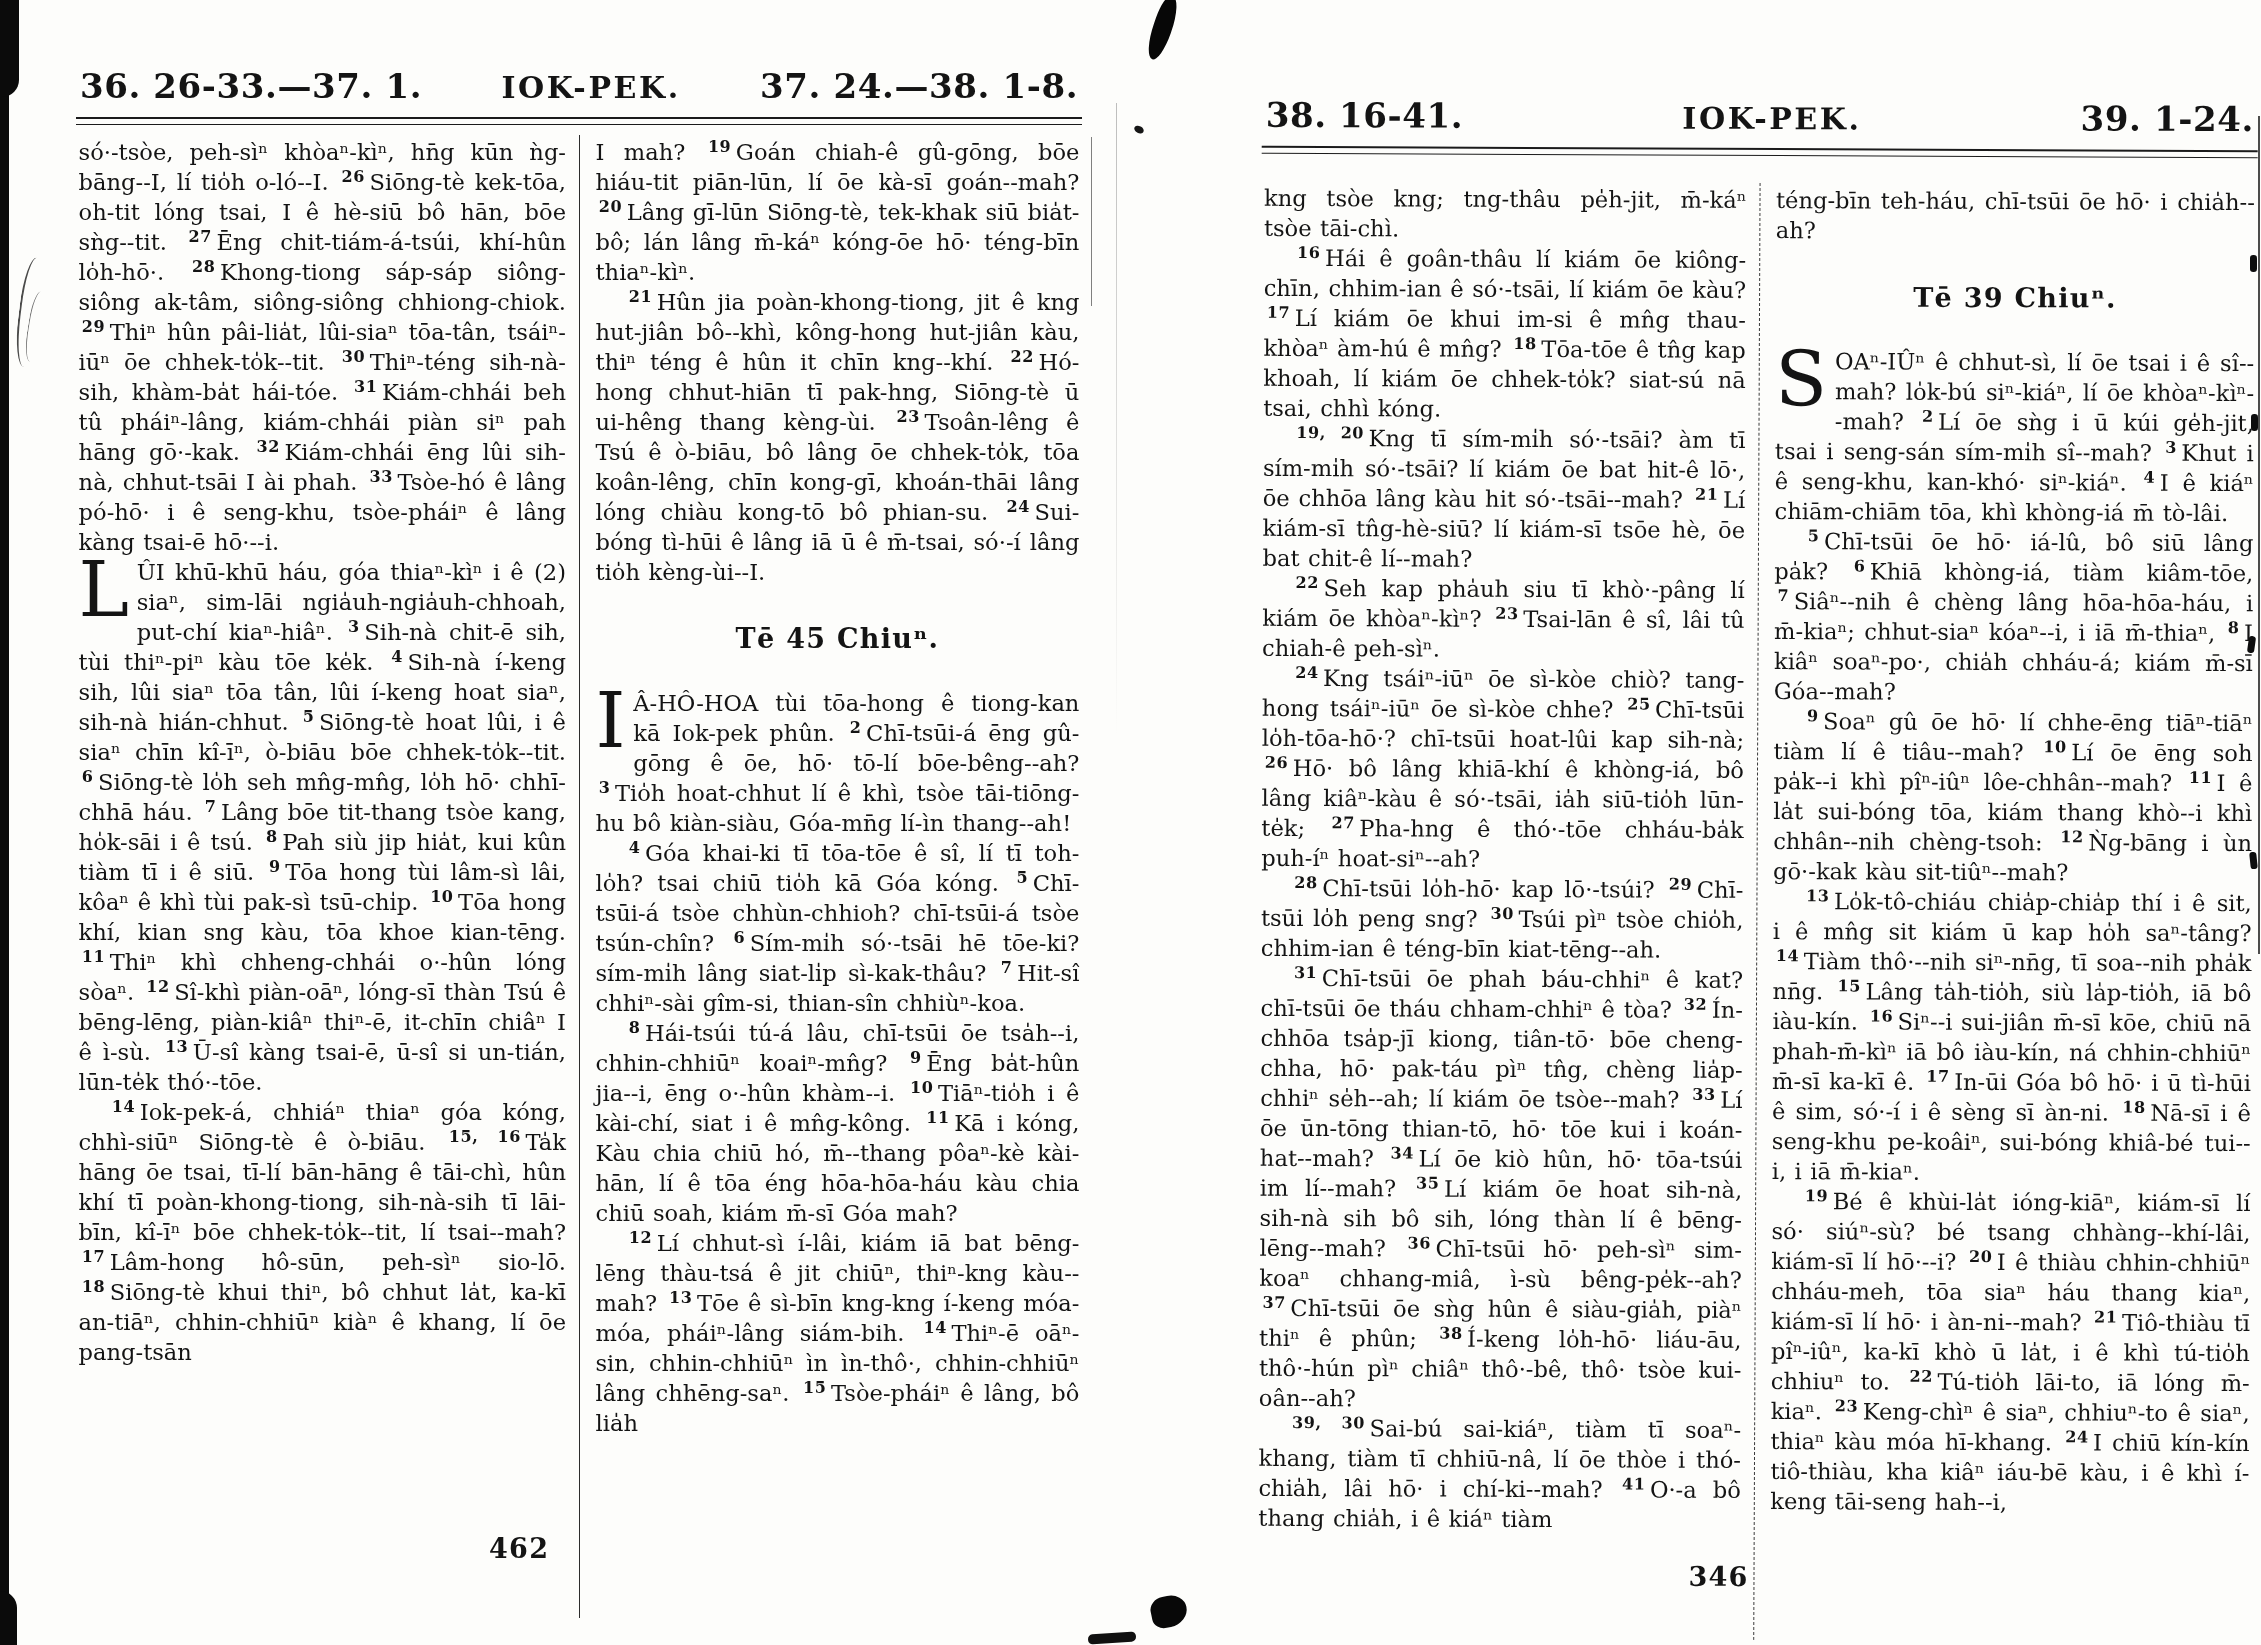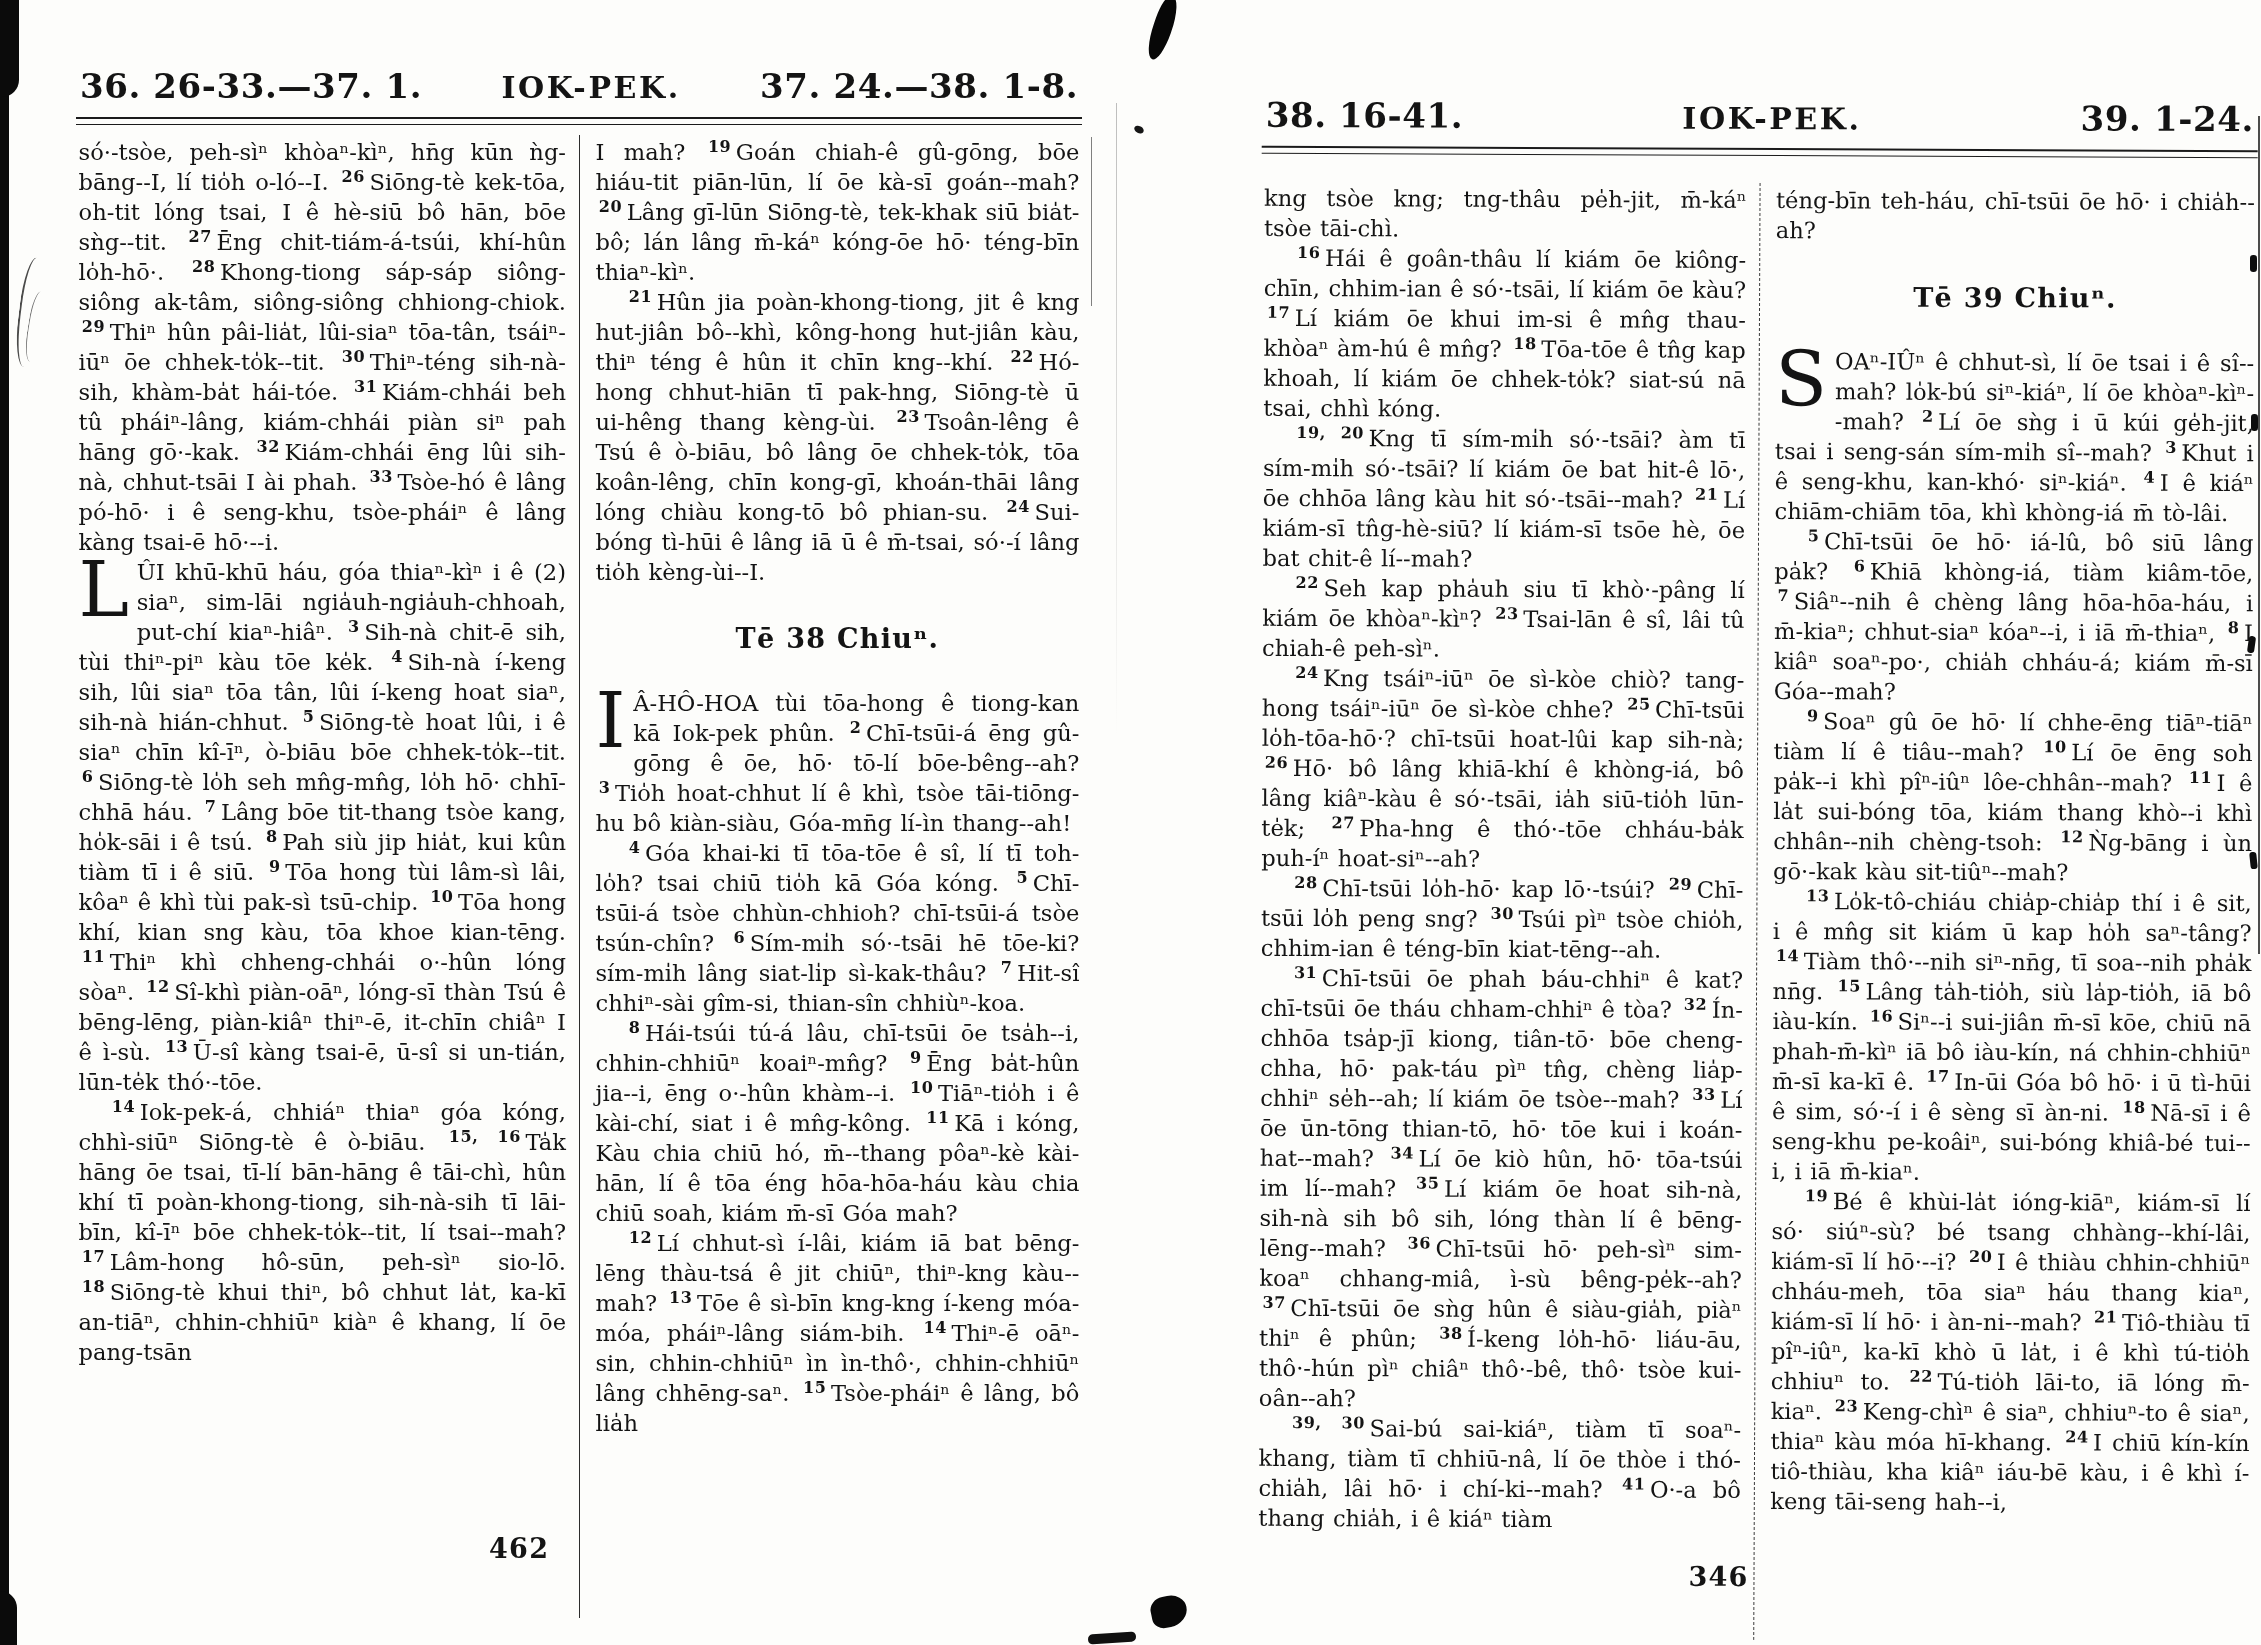--- a/index.html
+++ b/index.html
@@ -79,21 +79,21 @@
   <div class="double-rule"></div>
   <div class="cols">
     <div class="col">
         <p class="para"><span>só·-tsòe, peh-sìⁿ khòaⁿ-kìⁿ, hn̄g kūn ǹg-bāng--I, lí tio̍h o-ló--I. </span><sup class="verse-num">26</sup><span>Siōng-tè kek-tōa, oh-tit lóng tsai, I ê hè-siū bô hān, bōe sǹg--tit. </span><sup class="verse-num">27</sup><span>Ēng chit-tiám-á-tsúi, khí-hûn lo̍h-hō·. </span><sup class="verse-num">28</sup><span>Khong-tiong sáp-sáp siông-siông ak-tâm, siông-siông chhiong-chiok. </span><sup class="verse-num">29</sup><span>Thiⁿ hûn pâi-lia̍t, lûi-siaⁿ tōa-tân, tsáiⁿ-iūⁿ ōe chhek-to̍k--tit. </span><sup class="verse-num">30</sup><span>Thiⁿ-téng sih-nà-sih, khàm-ba̍t hái-tóe. </span><sup class="verse-num">31</sup><span>Kiám-chhái beh tû pháiⁿ-lâng, kiám-chhái piàn siⁿ pah hāng gō·-kak. </span><sup class="verse-num">32</sup><span>Kiám-chhái ēng lûi sih-nà, chhut-tsāi I ài phah. </span><sup class="verse-num">33</sup><span>Tsòe-hó ê lâng pó-hō· i ê seng-khu, tsòe-pháiⁿ ê lâng kàng tsai-ē hō·--i. </span></p>
         <p class="para"><span class="dropcap">L</span><span>ÛI khū-khū háu, góa thiaⁿ-kìⁿ i ê (2) siaⁿ, sim-lāi ngia̍uh-ngia̍uh-chhoah, put-chí kiaⁿ-hiâⁿ. </span><sup class="verse-num">3</sup><span>Sih-nà chit-ē sih, tùi thiⁿ-piⁿ kàu tōe ke̍k. </span><sup class="verse-num">4</sup><span>Sih-nà í-keng sih, lûi siaⁿ tōa tân, lûi í-keng hoat siaⁿ, sih-nà hián-chhut. </span><sup class="verse-num">5</sup><span>Siōng-tè hoat lûi, i ê siaⁿ chīn kî-īⁿ, ò-biāu bōe chhek-to̍k--tit. </span><sup class="verse-num">6</sup><span>Siōng-tè lo̍h seh mn̂g-mn̂g, lo̍h hō· chhī-chhā háu. </span><sup class="verse-num">7</sup><span>Lâng bōe tit-thang tsòe kang, ho̍k-sāi i ê tsú. </span><sup class="verse-num">8</sup><span>Pah siù jip hia̍t, kui kûn tiàm tī i ê siū. </span><sup class="verse-num">9</sup><span>Tōa hong tùi lâm-sì lâi, kôaⁿ ê khì tùi pak-sì tsū-chi̍p. </span><sup class="verse-num">10</sup><span>Tōa hong khí, kian sng kàu, tōa khoe kian-tēng. </span><sup class="verse-num">11</sup><span>Thiⁿ khì chheng-chhái o·-hûn lóng sòaⁿ. </span><sup class="verse-num">12</sup><span>Sî-khì piàn-oāⁿ, lóng-sī thàn Tsú ê bēng-lēng, piàn-kiâⁿ thiⁿ-ē, it-chīn chiâⁿ I ê ì-sù. </span><sup class="verse-num">13</sup><span>Ū-sî kàng tsai-ē, ū-sî si un-tián, lūn-te̍k thó·-tōe. </span></p>
         <p class="para indent"><sup class="verse-num">14</sup><span>Iok-pek-á, chhiáⁿ thiaⁿ góa kóng, chhì-siūⁿ Siōng-tè ê ò-biāu. </span><sup class="verse-num">15, 16</sup><span>Ta̍k hāng ōe tsai, tī-lí bān-hāng ê tāi-chì, hûn khí tī poàn-khong-tiong, sih-nà-sih tī lāi-bīn, kî-īⁿ bōe chhek-to̍k--tit, lí tsai--mah? </span><sup class="verse-num">17</sup><span>Lâm-hong hô-sūn, peh-sìⁿ sio-lō. </span><sup class="verse-num">18</sup><span>Siōng-tè khui thiⁿ, bô chhut la̍t, ka-kī an-tiāⁿ, chhin-chhiūⁿ kiàⁿ ê khang, lí ōe pang-tsān </span></p>
       </div>
     <div class="col">
         <p class="para"><span>I mah? </span><sup class="verse-num">19</sup><span>Goán chiah-ê gû-gōng, bōe hiáu-tit piān-lūn, lí ōe kà-sī goán--mah? </span><sup class="verse-num">20</sup><span>Lâng gī-lūn Siōng-tè, tek-khak siū bia̍t-bô; lán lâng m̄-káⁿ kóng-ōe hō· téng-bīn thiaⁿ-kìⁿ. </span></p>
         <p class="para indent"><sup class="verse-num">21</sup><span>Hûn jia poàn-khong-tiong, jit ê kng hut-jiân bô--khì, kông-hong hut-jiân kàu, thiⁿ téng ê hûn it chīn kng--khí. </span><sup class="verse-num">22</sup><span>Hó-hong chhut-hiān tī pak-hng, Siōng-tè ū ui-hêng thang kèng-ùi. </span><sup class="verse-num">23</sup><span>Tsoân-lêng ê Tsú ê ò-biāu, bô lâng ōe chhek-to̍k, tōa koân-lêng, chīn kong-gī, khoán-thāi lâng lóng chiàu kong-tō bô phian-su. </span><sup class="verse-num">24</sup><span>Sui-bóng tì-hūi ê lâng iā ū ê m̄-tsai, só·-í lâng tio̍h kèng-ùi--I. </span></p>
-        <div class="chapter-heading">Tē 38 Chiuⁿ.</div>
+        <div class="chapter-heading">Tē 45 Chiuⁿ.</div>
         <p class="para"><span class="dropcap">I</span><span>Â-HÔ-HOA tùi tōa-hong ê tiong-kan kā Iok-pek phûn. </span><sup class="verse-num">2</sup><span>Chī-tsūi-á ēng gû-gōng ê ōe, hō· tō-lí bōe-bêng--ah? </span><sup class="verse-num">3</sup><span>Tio̍h hoat-chhut lí ê khì, tsòe tāi-tiōng-hu bô kiàn-siàu, Góa-mn̄g lí-ìn thang--ah! </span></p>
         <p class="para indent"><sup class="verse-num">4</sup><span>Góa khai-ki tī tōa-tōe ê sî, lí tī toh-lo̍h? tsai chiū tio̍h kā Góa kóng. </span><sup class="verse-num">5</sup><span>Chī-tsūi-á tsòe chhùn-chhioh? chī-tsūi-á tsòe tsún-chîn? </span><sup class="verse-num">6</sup><span>Sím-mi̍h só·-tsāi hē tōe-ki? sím-mi̍h lâng siat-li̍p sì-kak-thâu? </span><sup class="verse-num">7</sup><span>Hit-sî chhiⁿ-sài gîm-si, thian-sîn chhiùⁿ-koa. </span></p>
         <p class="para indent"><sup class="verse-num">8</sup><span>Hái-tsúi tú-á lâu, chī-tsūi ōe tsa̍h--i, chhin-chhiūⁿ koaiⁿ-mn̂g? </span><sup class="verse-num">9</sup><span>Ēng ba̍t-hûn jia--i, ēng o·-hûn khàm--i. </span><sup class="verse-num">10</sup><span>Tiāⁿ-tio̍h i ê kài-chí, siat i ê mn̂g-kông. </span><sup class="verse-num">11</sup><span>Kā i kóng, Kàu chia chiū hó, m̄--thang pôaⁿ-kè kài-hān, lí ê tōa éng hōa-hōa-háu kàu chia chiū soah, kiám m̄-sī Góa mah? </span></p>
         <p class="para indent"><sup class="verse-num">12</sup><span>Lí chhut-sì í-lâi, kiám iā bat bēng-lēng thàu-tsá ê jit chiūⁿ, thiⁿ-kng kàu--mah? </span><sup class="verse-num">13</sup><span>Tōe ê sì-bīn kng-kng í-keng móa-móa, pháiⁿ-lâng siám-bih. </span><sup class="verse-num">14</sup><span>Thiⁿ-ē oāⁿ-sin, chhin-chhiūⁿ ìn ìn-thô·, chhin-chhiūⁿ lâng chhēng-saⁿ. </span><sup class="verse-num">15</sup><span>Tsòe-pháiⁿ ê lâng, bô lia̍h </span></p>
       </div>
   </div>
   <div class="page-num">462</div>
 </div>
 
 <div class="page page-right">

